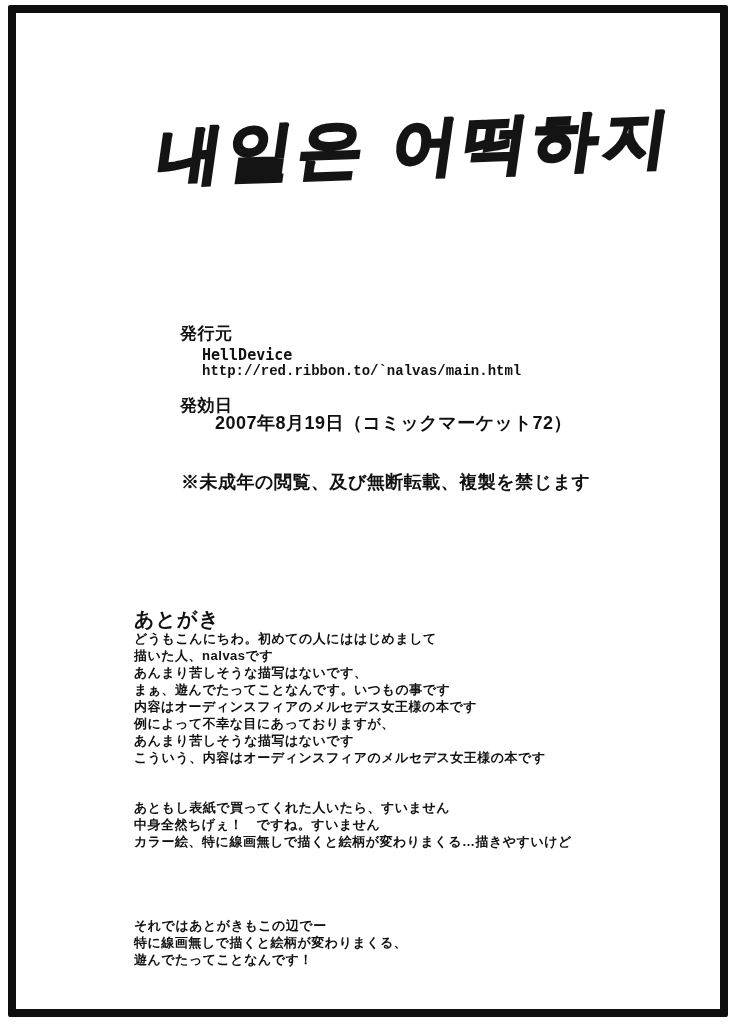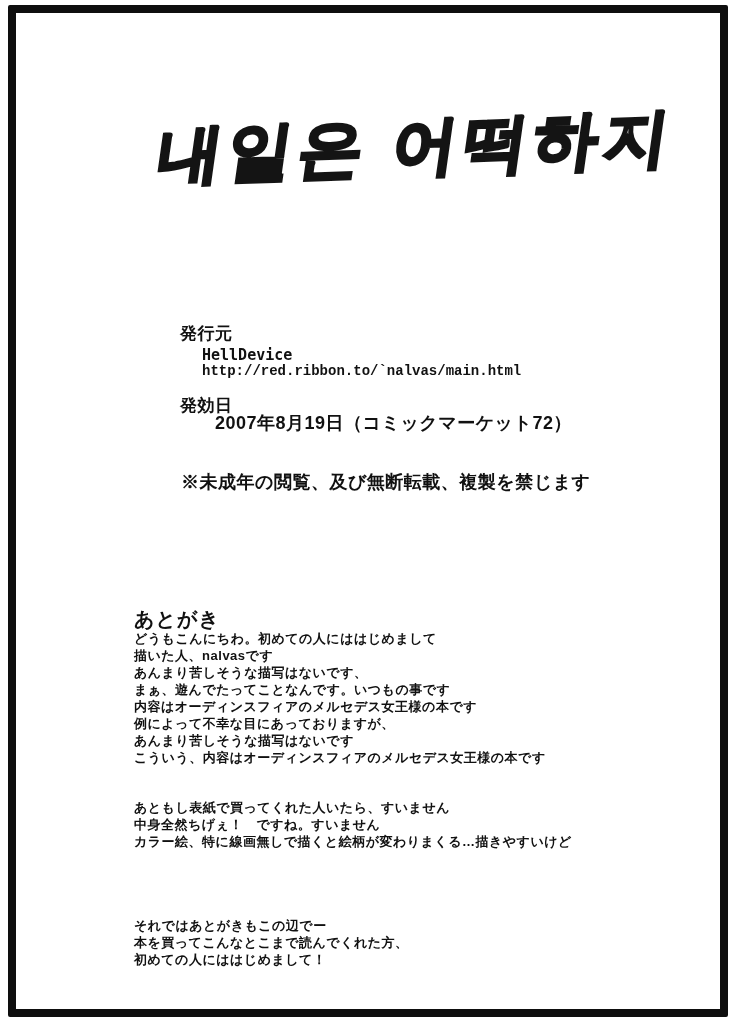--- a/index.html
+++ b/index.html
@@ -99,18 +99,18 @@
     </div>
 
     <div class="aw-p aw-p2">
       <div>あともし表紙で買ってくれた人いたら、すいません</div>
       <div>中身全然ちげぇ！　ですね。すいません</div>
       <div>カラー絵、特に線画無しで描くと絵柄が変わりまくる…描きやすいけど</div>
     </div>
 
     <div class="aw-p aw-p3">
       <div>それではあとがきもこの辺でー</div>
-      <div>本を買ってこんなとこまで読んでくれた方、</div>
-      <div>初めての人にははじめまして！</div>
+      <div>特に線画無しで描くと絵柄が変わりまくる、</div>
+      <div>遊んでたってことなんです！</div>
     </div>
   </div>
 
 </div>
 
 </body></html>

